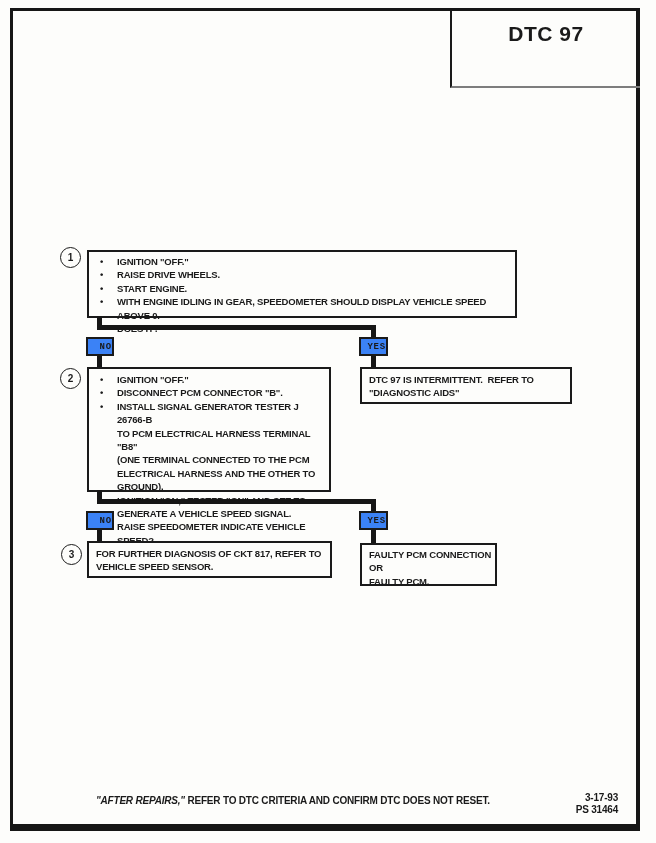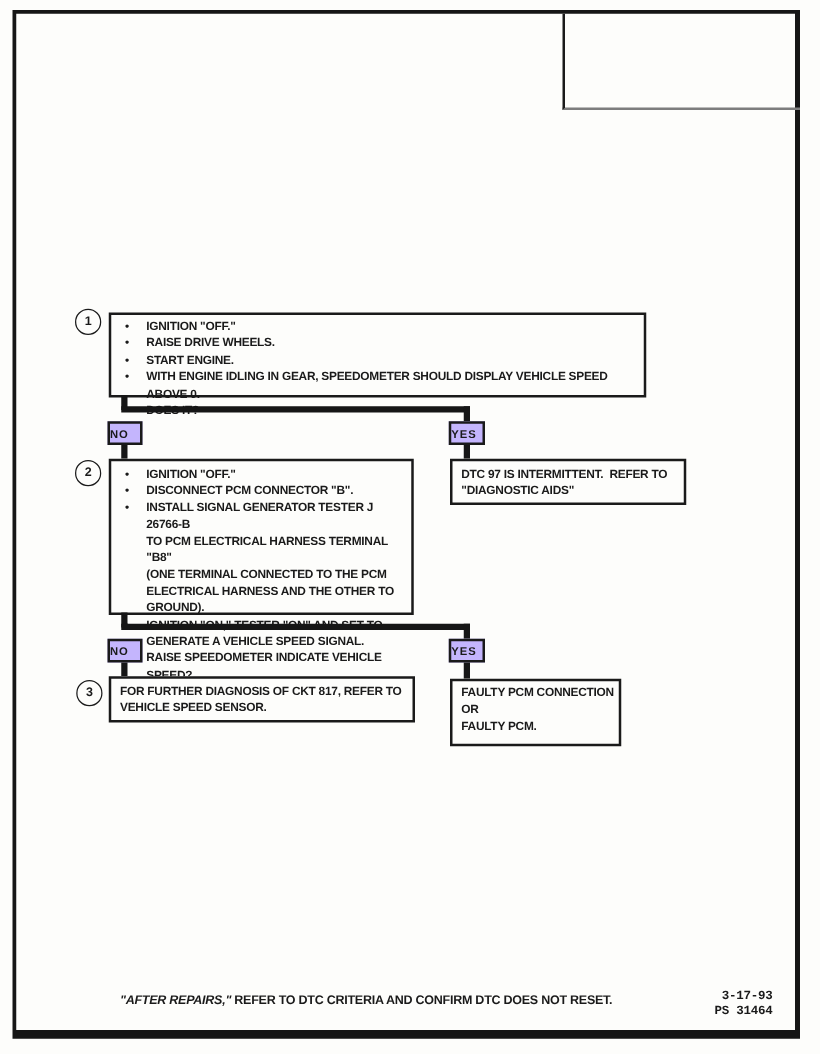--- a/index.html
+++ b/index.html
@@ -34,37 +34,38 @@
   .flow-box{
     border:2px solid #1a1a1a;background:#fdfdfb;
     font-size:9.5px;letter-spacing:-0.2px;line-height:13.4px;
   }
   .bullet-item{display:flex;}
   .bullet-glyph{width:17px;flex:none;text-align:left;padding-left:3px;}
   .bullet-text{white-space:pre-wrap;}
   .plain-text{white-space:pre-wrap;padding:0;}
   
   .branch-box{
-    border:2px solid #1a1a1a;background:#c4b5fd;
-    display:flex;align-items:center;justify-content:flex-start;
-    font-size:9px;letter-spacing:0.8px;
+    border:2px solid #1a1a1a;background:#3b82f6;
+    display:flex;align-items:center;justify-content:flex-end;
+    font-size:9px;letter-spacing:0.8px;font-family:Liberation Mono, monospace;
   }
   
   .line{background:#161616;}
   
   #footer-note{left:96px;top:795px;font-size:10px;letter-spacing:-0.2px;}
   #footer-note .it{font-style:italic;}
-  #footer-ref{left:540px;top:792px;width:78px;text-align:right;font-size:10px;line-height:12px;letter-spacing:-0.2px;font-family:Liberation Mono, monospace;}
+  #footer-ref{left:540px;top:792px;width:78px;text-align:right;font-size:10px;line-height:12px;letter-spacing:-0.2px;}
 </style>
 </head>
 <body>
 
 <div id="frame" class="abs"></div>
 
 <div id="title-box" class="abs">
+  <div class="t1">DTC 97</div>
 </div>
 
 <div class="abs step-circle" style="left:60px;top:247px;">
   <span>1</span>
 </div>
 <div class="abs flow-box" style="left:87px;top:250px;width:430px;height:68px;padding:3px 4px 0 8px;">
   <div class="bullet-item">
     <span class="bullet-glyph">•</span>
     <span class="bullet-text">IGNITION "OFF."</span>
   </div>
@@ -118,21 +119,21 @@
 GROUND).</span>
   </div>
   <div class="bullet-item">
     <span class="bullet-glyph">•</span>
     <span class="bullet-text">IGNITION "ON," TESTER "ON" AND SET TO
 GENERATE A VEHICLE SPEED SIGNAL.
 RAISE SPEEDOMETER INDICATE VEHICLE SPEED?</span>
   </div>
 </div>
 
-<div class="abs flow-box" style="left:360px;top:367px;width:189px;height:37px;padding:4px 0 0 7px;">
+<div class="abs flow-box" style="left:360px;top:367px;width:212px;height:37px;padding:4px 0 0 7px;">
   <div class="plain-text">DTC 97 IS INTERMITTENT.  REFER TO
 "DIAGNOSTIC AIDS"</div>
 </div>
 
 <div class="abs line" style="left:97px;top:490px;width:5px;height:12px;"></div>
 <div class="abs line" style="left:97px;top:499px;width:279px;height:5px;"></div>
 <div class="abs line" style="left:371px;top:499px;width:5px;height:12px;"></div>
 
 <div class="abs branch-box" style="left:86px;top:511px;width:28px;height:19px;">
   <span>NO</span>
@@ -145,21 +146,21 @@
 <div class="abs line" style="left:371px;top:530px;width:5px;height:13px;"></div>
 
 <div class="abs step-circle" style="left:61px;top:544px;">
   <span>3</span>
 </div>
 <div class="abs flow-box" style="left:87px;top:541px;width:245px;height:37px;padding:4px 0 12px 7px;">
   <div class="plain-text">FOR FURTHER DIAGNOSIS OF CKT 817, REFER TO
 VEHICLE SPEED SENSOR.</div>
 </div>
 
-<div class="abs flow-box" style="left:360px;top:543px;width:137px;height:54px;padding:3px 0 0 7px;">
+<div class="abs flow-box" style="left:360px;top:543px;width:137px;height:43px;padding:3px 0 0 7px;">
   <div class="plain-text">FAULTY PCM CONNECTION
 OR
 FAULTY PCM.</div>
 </div>
 
 <div id="footer-note" class="abs">
   <span class="it">"AFTER REPAIRS,"</span><span> REFER TO DTC CRITERIA AND CONFIRM DTC DOES NOT RESET.</span>
 </div>
 <div id="footer-ref" class="abs">
   <div>3-17-93</div>

